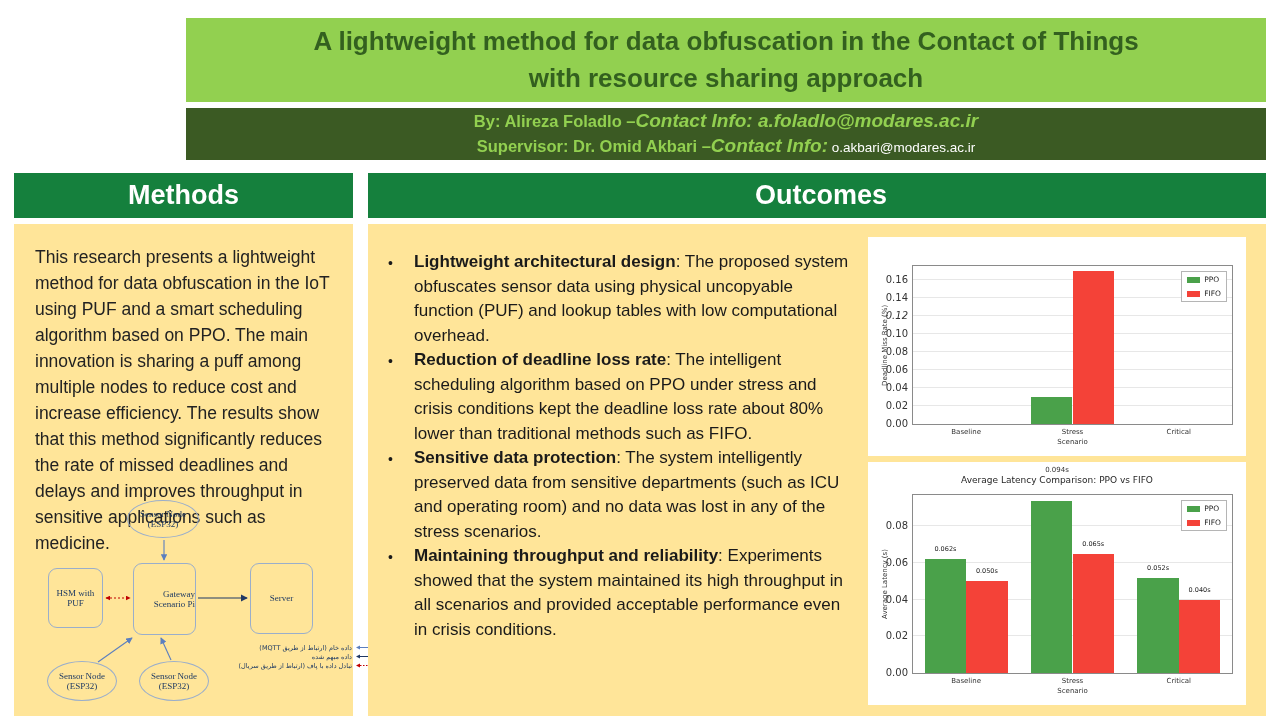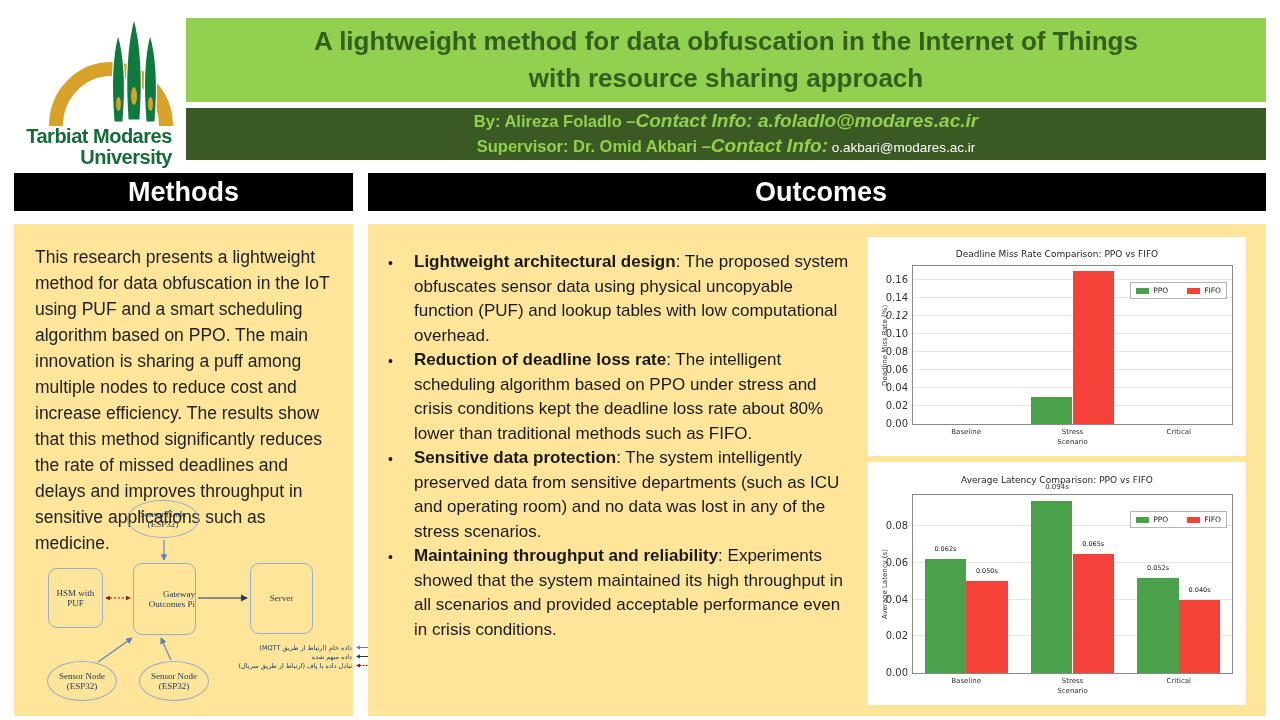--- a/index.html
+++ b/index.html
@@ -18,21 +18,21 @@
                color:#33601F; font-weight:bold; font-size:26px; line-height:37px; text-align:center; }
 
   #byline { position:absolute; left:186px; top:108px; width:1080px; height:52px; background:#3B5A23;
             display:flex; flex-direction:column; align-items:center; justify-content:center;
             color:#92D050; line-height:24px; }
   .by-main { font-weight:bold; font-size:16.5px; }
   .by-contact { font-weight:bold; font-style:italic; font-size:19px; }
   .by-email-white { font-weight:normal; font-style:normal; font-size:13.5px; color:#fff; }
 
   
-  .sec-header { position:absolute; top:173px; height:38px; background:#000000; color:#fff;
+  .sec-header { position:absolute; top:173px; height:45px; background:#15803d; color:#fff;
                 font-weight:bold; font-size:27px; display:flex; align-items:center; justify-content:center; }
   #methods-header { left:14px; width:339px; }
   #outcomes-header { left:368px; width:898px;padding-left:8px; }
 
   
   .panel { position:absolute; top:224px; height:492px; background:#FFE599; }
   #methods-panel { left:14px; width:339px; }
   #outcomes-panel { left:368px; width:898px; }
 
   #methods-paragraph { position:absolute; left:21px; top:20px; width:303px;
@@ -74,47 +74,32 @@
   .c-plot  { position:absolute; border:1px solid #8a8a8a; background:#fff; }
   .c-grid  { position:absolute; left:0; right:0; height:1px; background:#e7e7e7; }
   .c-ytick { position:absolute; right:calc(100% + 5px); font-size:10px; line-height:8px; color:#333; white-space:nowrap; }
   .c-xtick { position:absolute; top:calc(100% + 4px); transform:translateX(-50%); font-size:7px; color:#333; }
   .c-xlabel{ position:absolute; top:calc(100% + 14px); left:0; width:100%; text-align:center; font-size:7px; color:#333; }
   .c-ylabel{ position:absolute; left:-34px; top:0; height:100%; width:12px; display:flex; align-items:center; justify-content:center;
              writing-mode:vertical-rl; transform:rotate(180deg); font-size:7px; color:#333; }
   .c-bar   { position:absolute; bottom:0; }
   .c-blabel{ position:absolute; transform:translateX(-50%); font-size:6.5px; color:#222; white-space:nowrap; }
   .c-legend{ position:absolute; top:5px; right:5px; border:1px solid #b5b5b5; background:rgba(255,255,255,.95);
-             padding:3px 5px; display:flex; flex-direction:row; gap:19px;margin-top:11px; }
+             padding:3px 5px; display:flex; flex-direction:column; gap:5px; }
   .c-legrow{ display:flex; align-items:center; gap:4px; font-size:7.5px; color:#222; }
   .c-swatch{ width:13px; height:6px; display:inline-block; }
 </style>
 </head>
 <body>
 
 <div id="poster">
 
-  <div id="logo-box">
-    <svg width="174" height="118" viewBox="0 0 174 118">
-      <path d="M44,114 A55,57 0 0 1 154,114" fill="none" stroke="#D8A128" stroke-width="14"></path>
-      <path d="M122,6 C115,32 113,66 116,108 L128,108 C131,66 129,32 122,6 Z" fill="#0E7A3D" stroke="#fff" stroke-width="1.2"></path>
-      <path d="M106,22 C100,45 99,74 102,110 L111,110 C114,74 113,45 106,22 Z" fill="#0E7A3D" stroke="#fff" stroke-width="1.2"></path>
-      <path d="M138,22 C132,45 131,74 134,110 L143,110 C146,74 145,45 138,22 Z" fill="#0E7A3D" stroke="#fff" stroke-width="1.2"></path>
-      <ellipse cx="122" cy="84" rx="3" ry="9" fill="#D8A128"></ellipse>
-      <ellipse cx="106.5" cy="92" rx="2.4" ry="7" fill="#D8A128"></ellipse>
-      <ellipse cx="138.5" cy="92" rx="2.4" ry="7" fill="#D8A128"></ellipse>
-    </svg>
-    <div id="logo-text">
-      <div class="l1">Tarbiat Modares</div>
-      <div class="l2">University</div>
-    </div>
-  </div>
 
   <div id="title-bar">
-    <div>A lightweight method for data obfuscation in the Internet of Things</div>
+    <div>A lightweight method for data obfuscation in the Contact of Things</div>
     <div>with resource sharing approach</div>
   </div>
 
   <div id="byline">
     <div>
       <span class="by-main">By: Alireza Foladlo –</span><span class="by-contact">Contact Info: a.foladlo@modares.ac.ir</span>
     </div>
     <div>
       <span class="by-main">Supervisor: Dr. Omid Akbari –</span><span class="by-contact">Contact Info:</span><span class="by-email-white"> o.akbari@modares.ac.ir</span>
     </div>
@@ -152,21 +137,21 @@
       <div id="node-sensor-top" class="node ellipse">
         <span>Sensor Node</span>
         <span>(ESP32)</span>
       </div>
       <div id="node-hsm" class="node rrect">
         <span>HSM with</span>
         <span>PUF</span>
       </div>
       <div id="node-gateway" class="node rrect">
         <span>Gateway</span>
-        <span>Outcomes Pi</span>
+        <span>Scenario Pi</span>
       </div>
       <div id="node-server" class="node rrect">
         <span>Server</span>
       </div>
       <div id="node-sensor-bl" class="node ellipse">
         <span>Sensor Node</span>
         <span>(ESP32)</span>
       </div>
       <div id="node-sensor-bm" class="node ellipse">
         <span>Sensor Node</span>
@@ -213,21 +198,20 @@
         <span class="bullet-marker">•</span>
         <span class="bullet-text"><span class="bullet-lead">Sensitive data protection</span><span>: The system intelligently preserved data from sensitive departments (such as ICU and operating room) and no data was lost in any of the stress scenarios.</span></span>
       </div>
       <div class="bullet">
         <span class="bullet-marker">•</span>
         <span class="bullet-text"><span class="bullet-lead">Maintaining throughput and reliability</span><span>: Experiments showed that the system maintained its high throughput in all scenarios and provided acceptable performance even in crisis conditions.</span></span>
       </div>
     </div>
 
     <div id="chart-card-0" class="chart-card">
-        <div class="c-title" style="top: 12px;">Deadline Miss Rate Comparison: PPO vs FIFO</div>
         <div class="c-plot" style="inset: 28px 13px 31px 44px;">
           <div class="c-ytick" style="bottom: calc(0% - 4px);">0.00</div>
           <div class="c-grid" style="bottom: 11.4286%;"></div>
           <div class="c-ytick" style="bottom: calc(11.4286% - 4px);">0.02</div>
           <div class="c-grid" style="bottom: 22.8571%;"></div>
           <div class="c-ytick" style="bottom: calc(22.8571% - 4px);">0.04</div>
           <div class="c-grid" style="bottom: 34.2857%;"></div>
           <div class="c-ytick" style="bottom: calc(34.2857% - 4px);">0.06</div>
           <div class="c-grid" style="bottom: 45.7143%;"></div>
           <div class="c-ytick" style="bottom: calc(45.7143% - 4px);">0.08</div>
@@ -252,21 +236,21 @@
               <span>PPO</span>
             </div>
             <div class="c-legrow">
               <span class="c-swatch" style="background: rgb(244, 66, 56);"></span>
               <span>FIFO</span>
             </div>
           </div>
         </div>
       </div>
     <div id="chart-card-1" class="chart-card">
-        <div class="c-note" style="top: 21px;">0.094s</div>
+        <div class="c-note" style="top: 4px;">0.094s</div>
         <div class="c-title" style="top: 13px;">Average Latency Comparison: PPO vs FIFO</div>
         <div class="c-plot" style="inset: 32px 13px 31px 44px;">
           <div class="c-ytick" style="bottom: calc(0% - 4px);">0.00</div>
           <div class="c-grid" style="bottom: 20.6186%;"></div>
           <div class="c-ytick" style="bottom: calc(20.6186% - 4px);">0.02</div>
           <div class="c-grid" style="bottom: 41.2371%;"></div>
           <div class="c-ytick" style="bottom: calc(41.2371% - 4px);">0.04</div>
           <div class="c-grid" style="bottom: 61.8557%;"></div>
           <div class="c-ytick" style="bottom: calc(61.8557% - 4px);">0.06</div>
           <div class="c-grid" style="bottom: 82.4742%;"></div>

